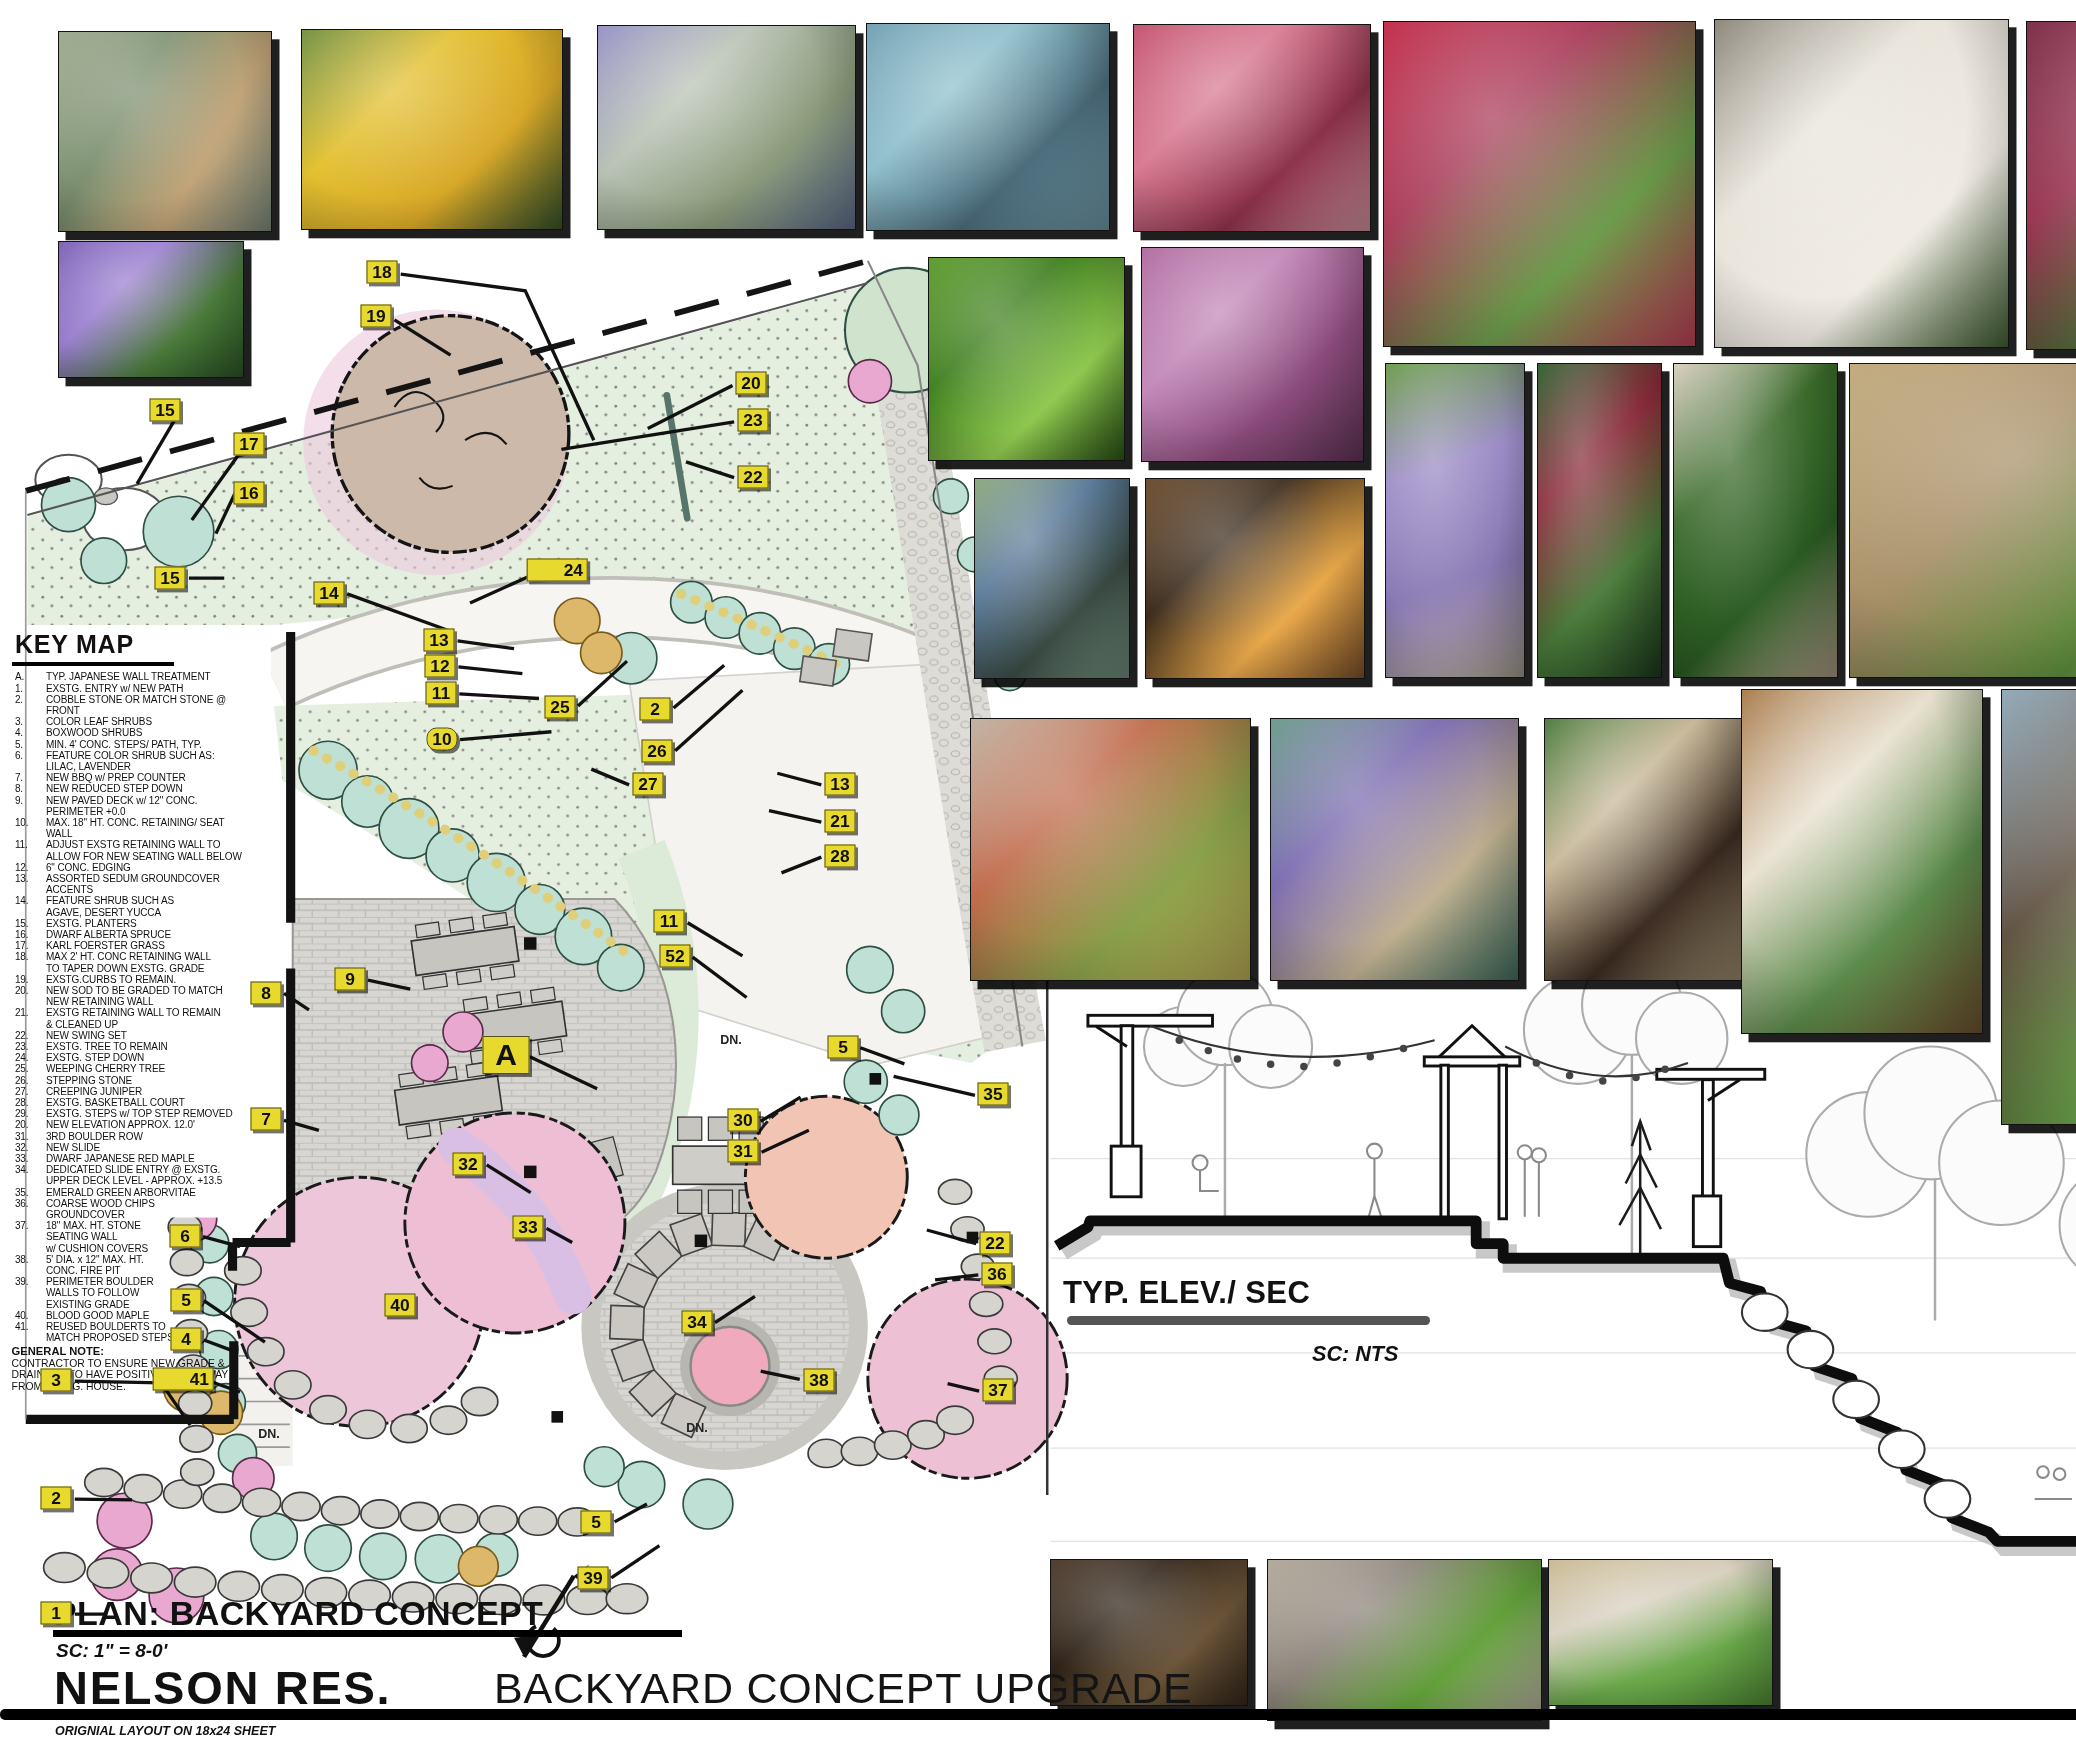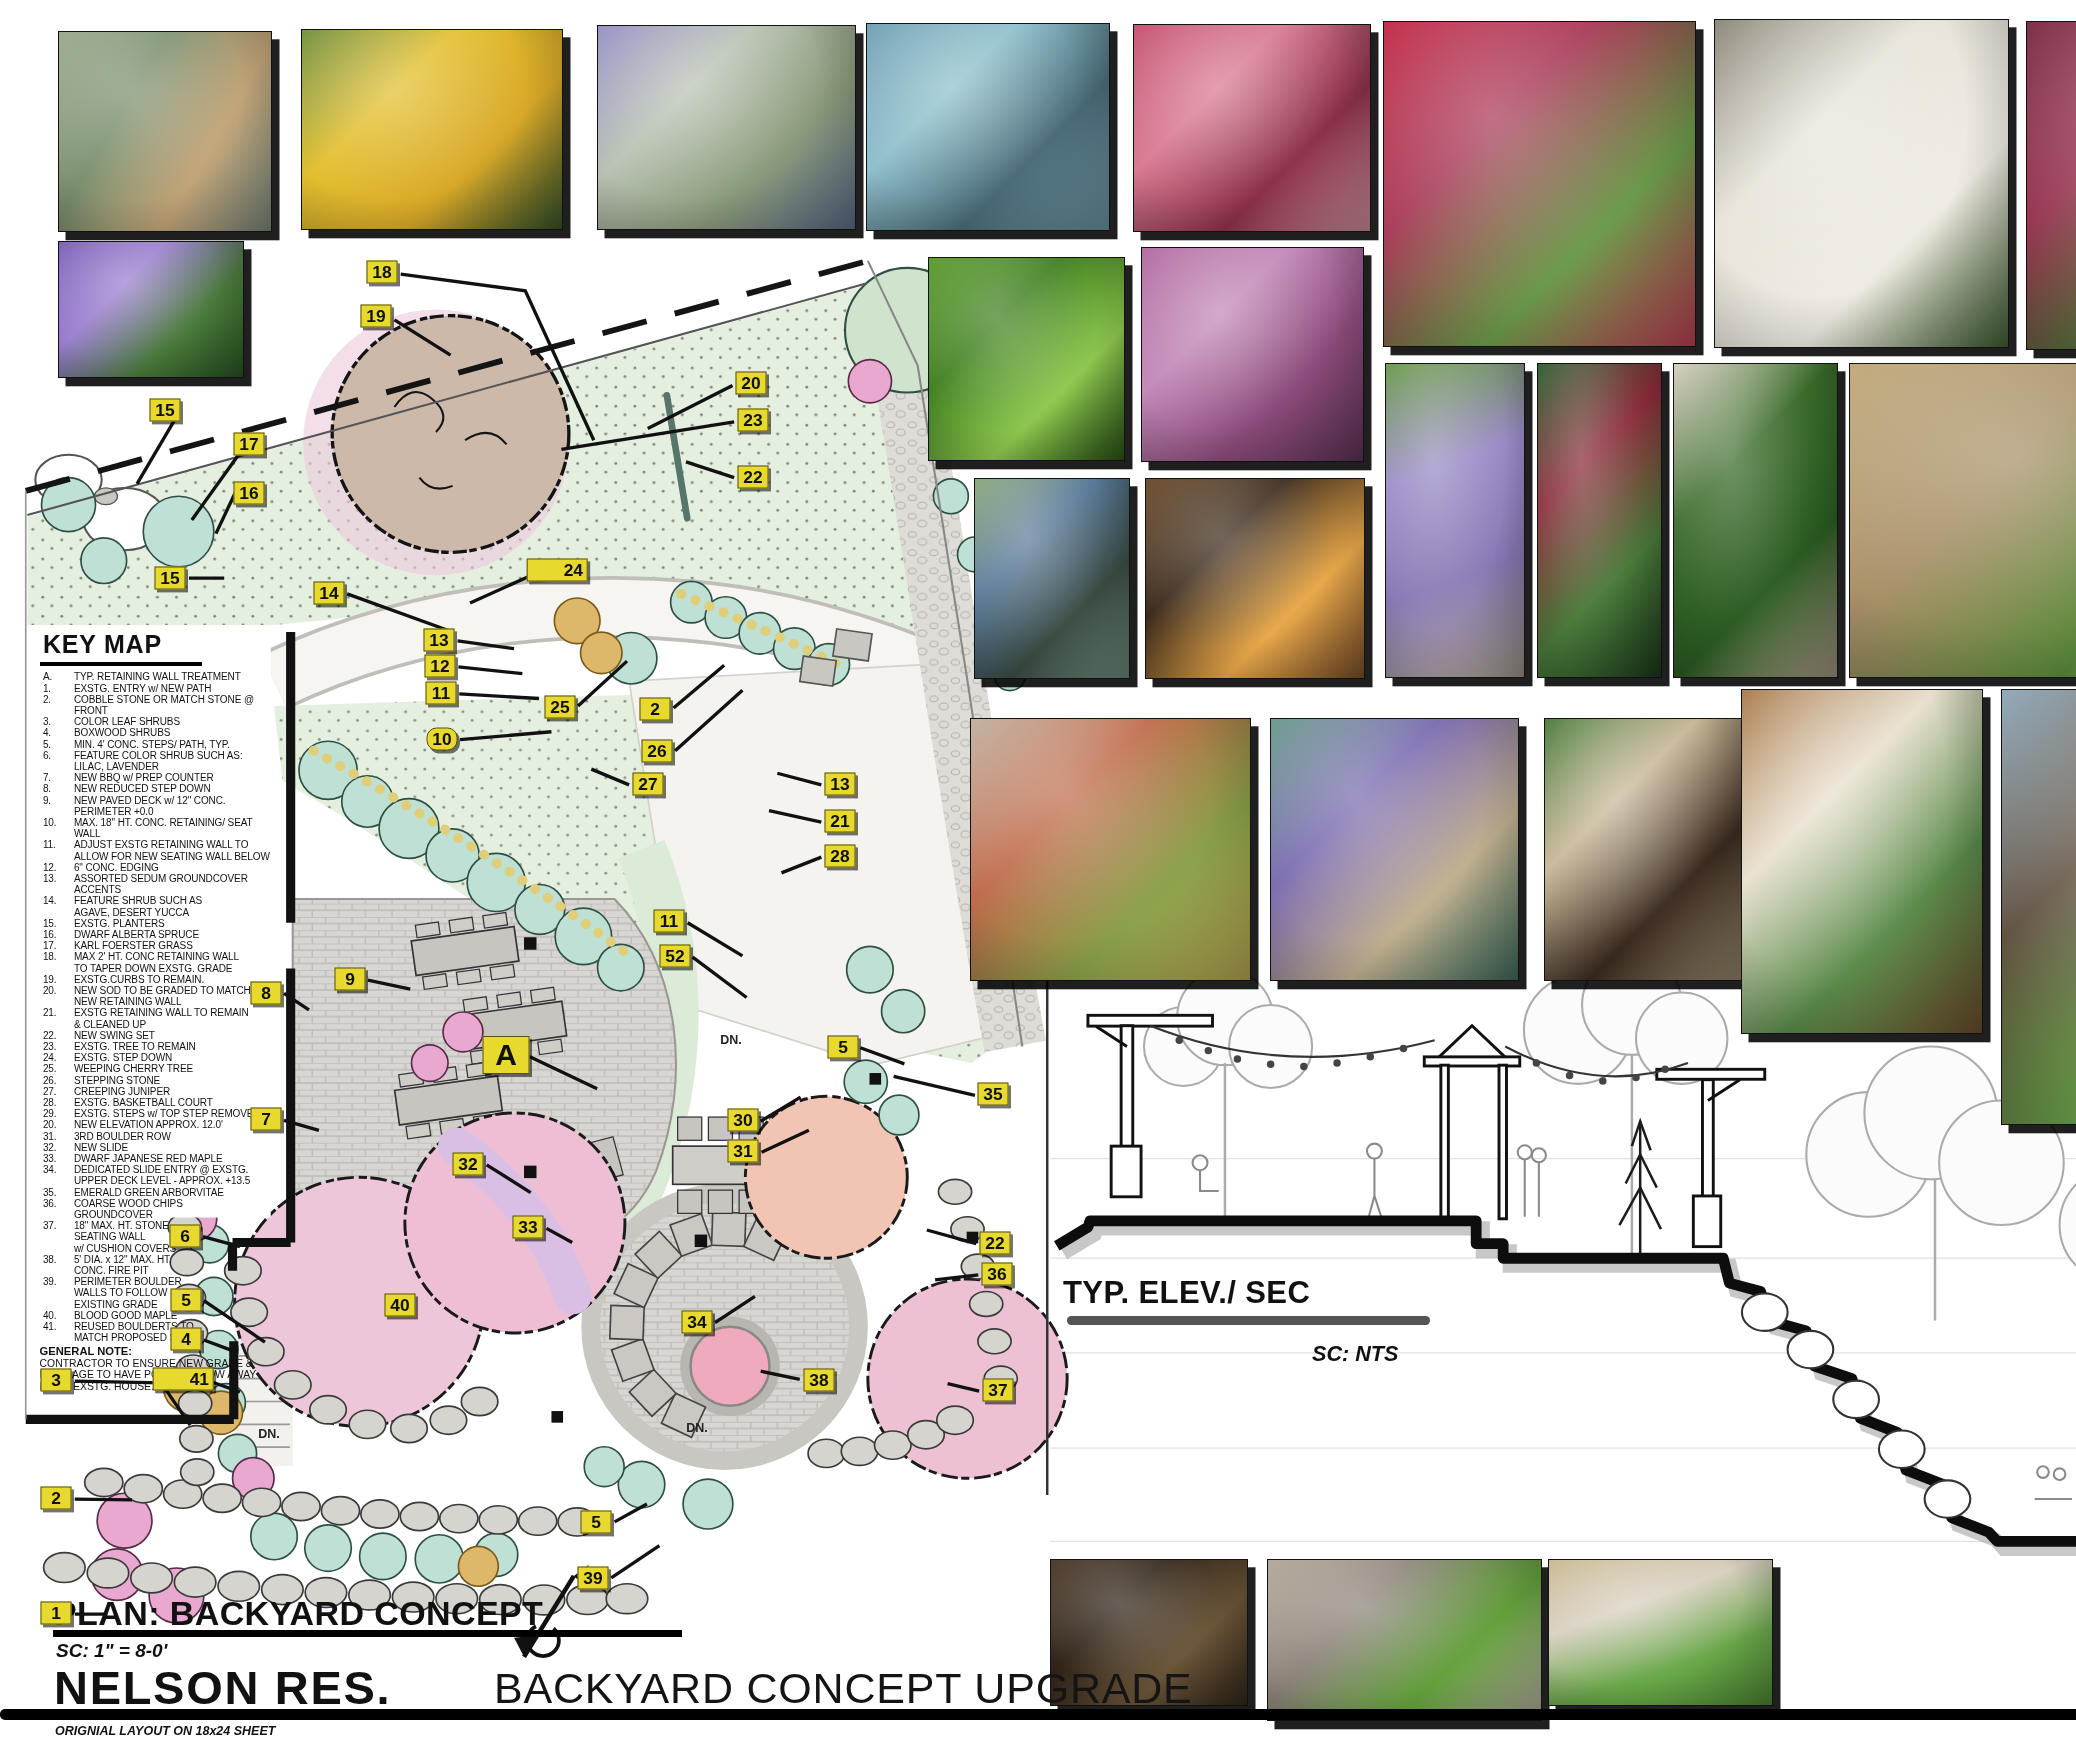--- a/index.html
+++ b/index.html
@@ -4,21 +4,21 @@
 <style>
   html,body{margin:0;padding:0;background:#fff;}
   #page{position:relative;width:2349px;height:1762px;background:#fff;overflow:hidden;
         font-family:"Liberation Sans",sans-serif;color:#111;}
   #plan-svg{position:absolute;left:0;top:0;z-index:1;}
   .lawn{fill:var(--lawn);}
   .photo{position:absolute;z-index:2;border:1.2px solid #111;box-shadow:7.5px 8.3px 0 rgba(0,0,0,0.88);}
   .photo::after{content:"";position:absolute;inset:0;
         background:radial-gradient(ellipse at 35% 30%, rgba(255,255,255,.28), rgba(0,0,0,0) 55%, rgba(0,0,0,.38));}
   
-  #keymap{position:absolute;left:11.6px;top:630px;width:239px;z-index:2;margin-left:28px;}
+  #keymap{position:absolute;left:11.6px;top:630px;width:239px;z-index:2;}
   #km-title{font-size:25px;font-weight:bold;letter-spacing:0.8px;border-bottom:4.2px solid #000;
         display:inline-block;padding:0 40px 2.5px 3.3px;}
   #km-items{margin-top:5.8px;}
   .km-row{display:flex;font-size:10px;line-height:11.2px;letter-spacing:-0.1px;}
   .km-no{flex:0 0 31px;padding-left:3.3px;}
   .km-tx{flex:1;white-space:pre-line;}
   #km-note{margin-top:2.5px;font-size:10.4px;line-height:11.6px;}
   #km-note b{font-size:11.2px;}
   
   #tags{position:absolute;left:0;top:0;width:2349px;height:1762px;z-index:4;pointer-events:none;}
@@ -489,21 +489,21 @@
 <div class="photo" style="left: 2001px; top: 689px; width: 312px; height: 434px; background: linear-gradient(135deg, rgb(143, 168, 184), rgb(90, 74, 58), rgb(106, 160, 74), rgb(168, 188, 200));"></div>
 <div class="photo" style="left: 1050px; top: 1559px; width: 196px; height: 145px; background: linear-gradient(135deg, rgb(74, 56, 40), rgb(47, 35, 24), rgb(106, 84, 56), rgb(58, 44, 30));"></div>
 <div class="photo" style="left: 1267px; top: 1559px; width: 273px; height: 160px; background: linear-gradient(135deg, rgb(176, 168, 152), rgb(138, 130, 120), rgb(98, 160, 58), rgb(200, 192, 176));"></div>
 <div class="photo" style="left: 1548px; top: 1559px; width: 223px; height: 145px; background: linear-gradient(160deg, rgb(200, 184, 144), rgb(216, 208, 192), rgb(106, 168, 74), rgb(88, 152, 58));"></div>
 
 <div id="keymap">
   <div id="km-title">KEY MAP</div>
   <div id="km-items">
         <div class="km-row">
           <span class="km-no">A.</span>
-          <span class="km-tx">TYP. RETAINING WALL TREATMENT</span>
+          <span class="km-tx">TYP. JAPANESE WALL TREATMENT</span>
         </div>
         <div class="km-row">
           <span class="km-no">1.</span>
           <span class="km-tx">EXSTG. ENTRY w/ NEW PATH</span>
         </div>
         <div class="km-row">
           <span class="km-no">2.</span>
           <span class="km-tx">COBBLE STONE OR MATCH STONE @ FRONT</span>
         </div>
         <div class="km-row">

